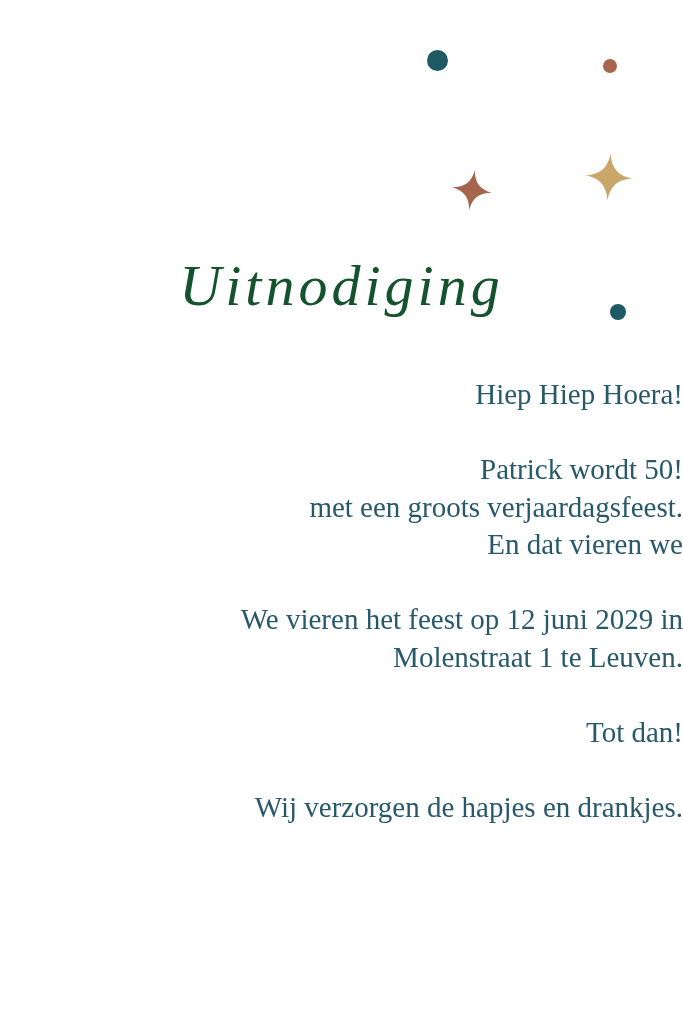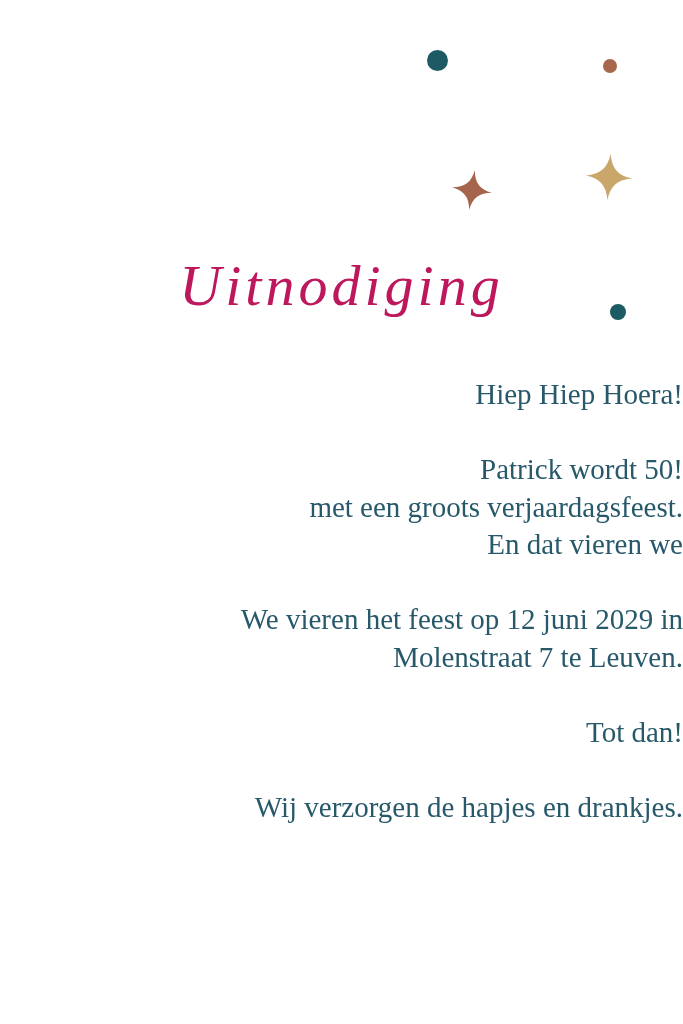--- a/index.html
+++ b/index.html
@@ -74,37 +74,37 @@
   <svg class="star star-rust" viewBox="0 0 100 100">
     <path d="M50 0 C54.5 31 69 45.5 100 50 C69 54.5 54.5 69 50 100 C45.5 69 31 54.5 0 50 C31 45.5 45.5 31 50 0 Z" fill="#a5644c"></path>
   </svg>
 
   <svg class="star star-gold" viewBox="0 0 100 100">
     <path d="M50 0 C54.5 31 69 45.5 100 50 C69 54.5 54.5 69 50 100 C45.5 69 31 54.5 0 50 C31 45.5 45.5 31 50 0 Z" fill="#c9a66a"></path>
   </svg>
 
   <div class="dot dot-teal-small" style="background: rgb(30, 90, 99);"></div>
 
-  <h1 class="title" style="color: #be185d;">Uitnodiging</h1>
+  <h1 class="title" style="color: #14532d;">Uitnodiging</h1>
 
   <div class="body-text" style="color: rgb(39, 89, 106);">
 
     <div class="para">
       <div class="line">Hiep Hiep Hoera!</div>
     </div>
 
     <div class="para">
       <div class="line">Patrick wordt 50!</div>
       <div class="line">met een groots verjaardagsfeest.</div>
       <div class="line">En dat vieren we</div>
     </div>
 
     <div class="para">
       <div class="line">We vieren het feest op 12 juni 2029 in</div>
-      <div class="line">Molenstraat 7 te Leuven.</div>
+      <div class="line">Molenstraat 1 te Leuven.</div>
     </div>
 
     <div class="para">
       <div class="line">Tot dan!</div>
     </div>
 
     <div class="para">
       <div class="line">Wij verzorgen de hapjes en drankjes.</div>
     </div>
 

